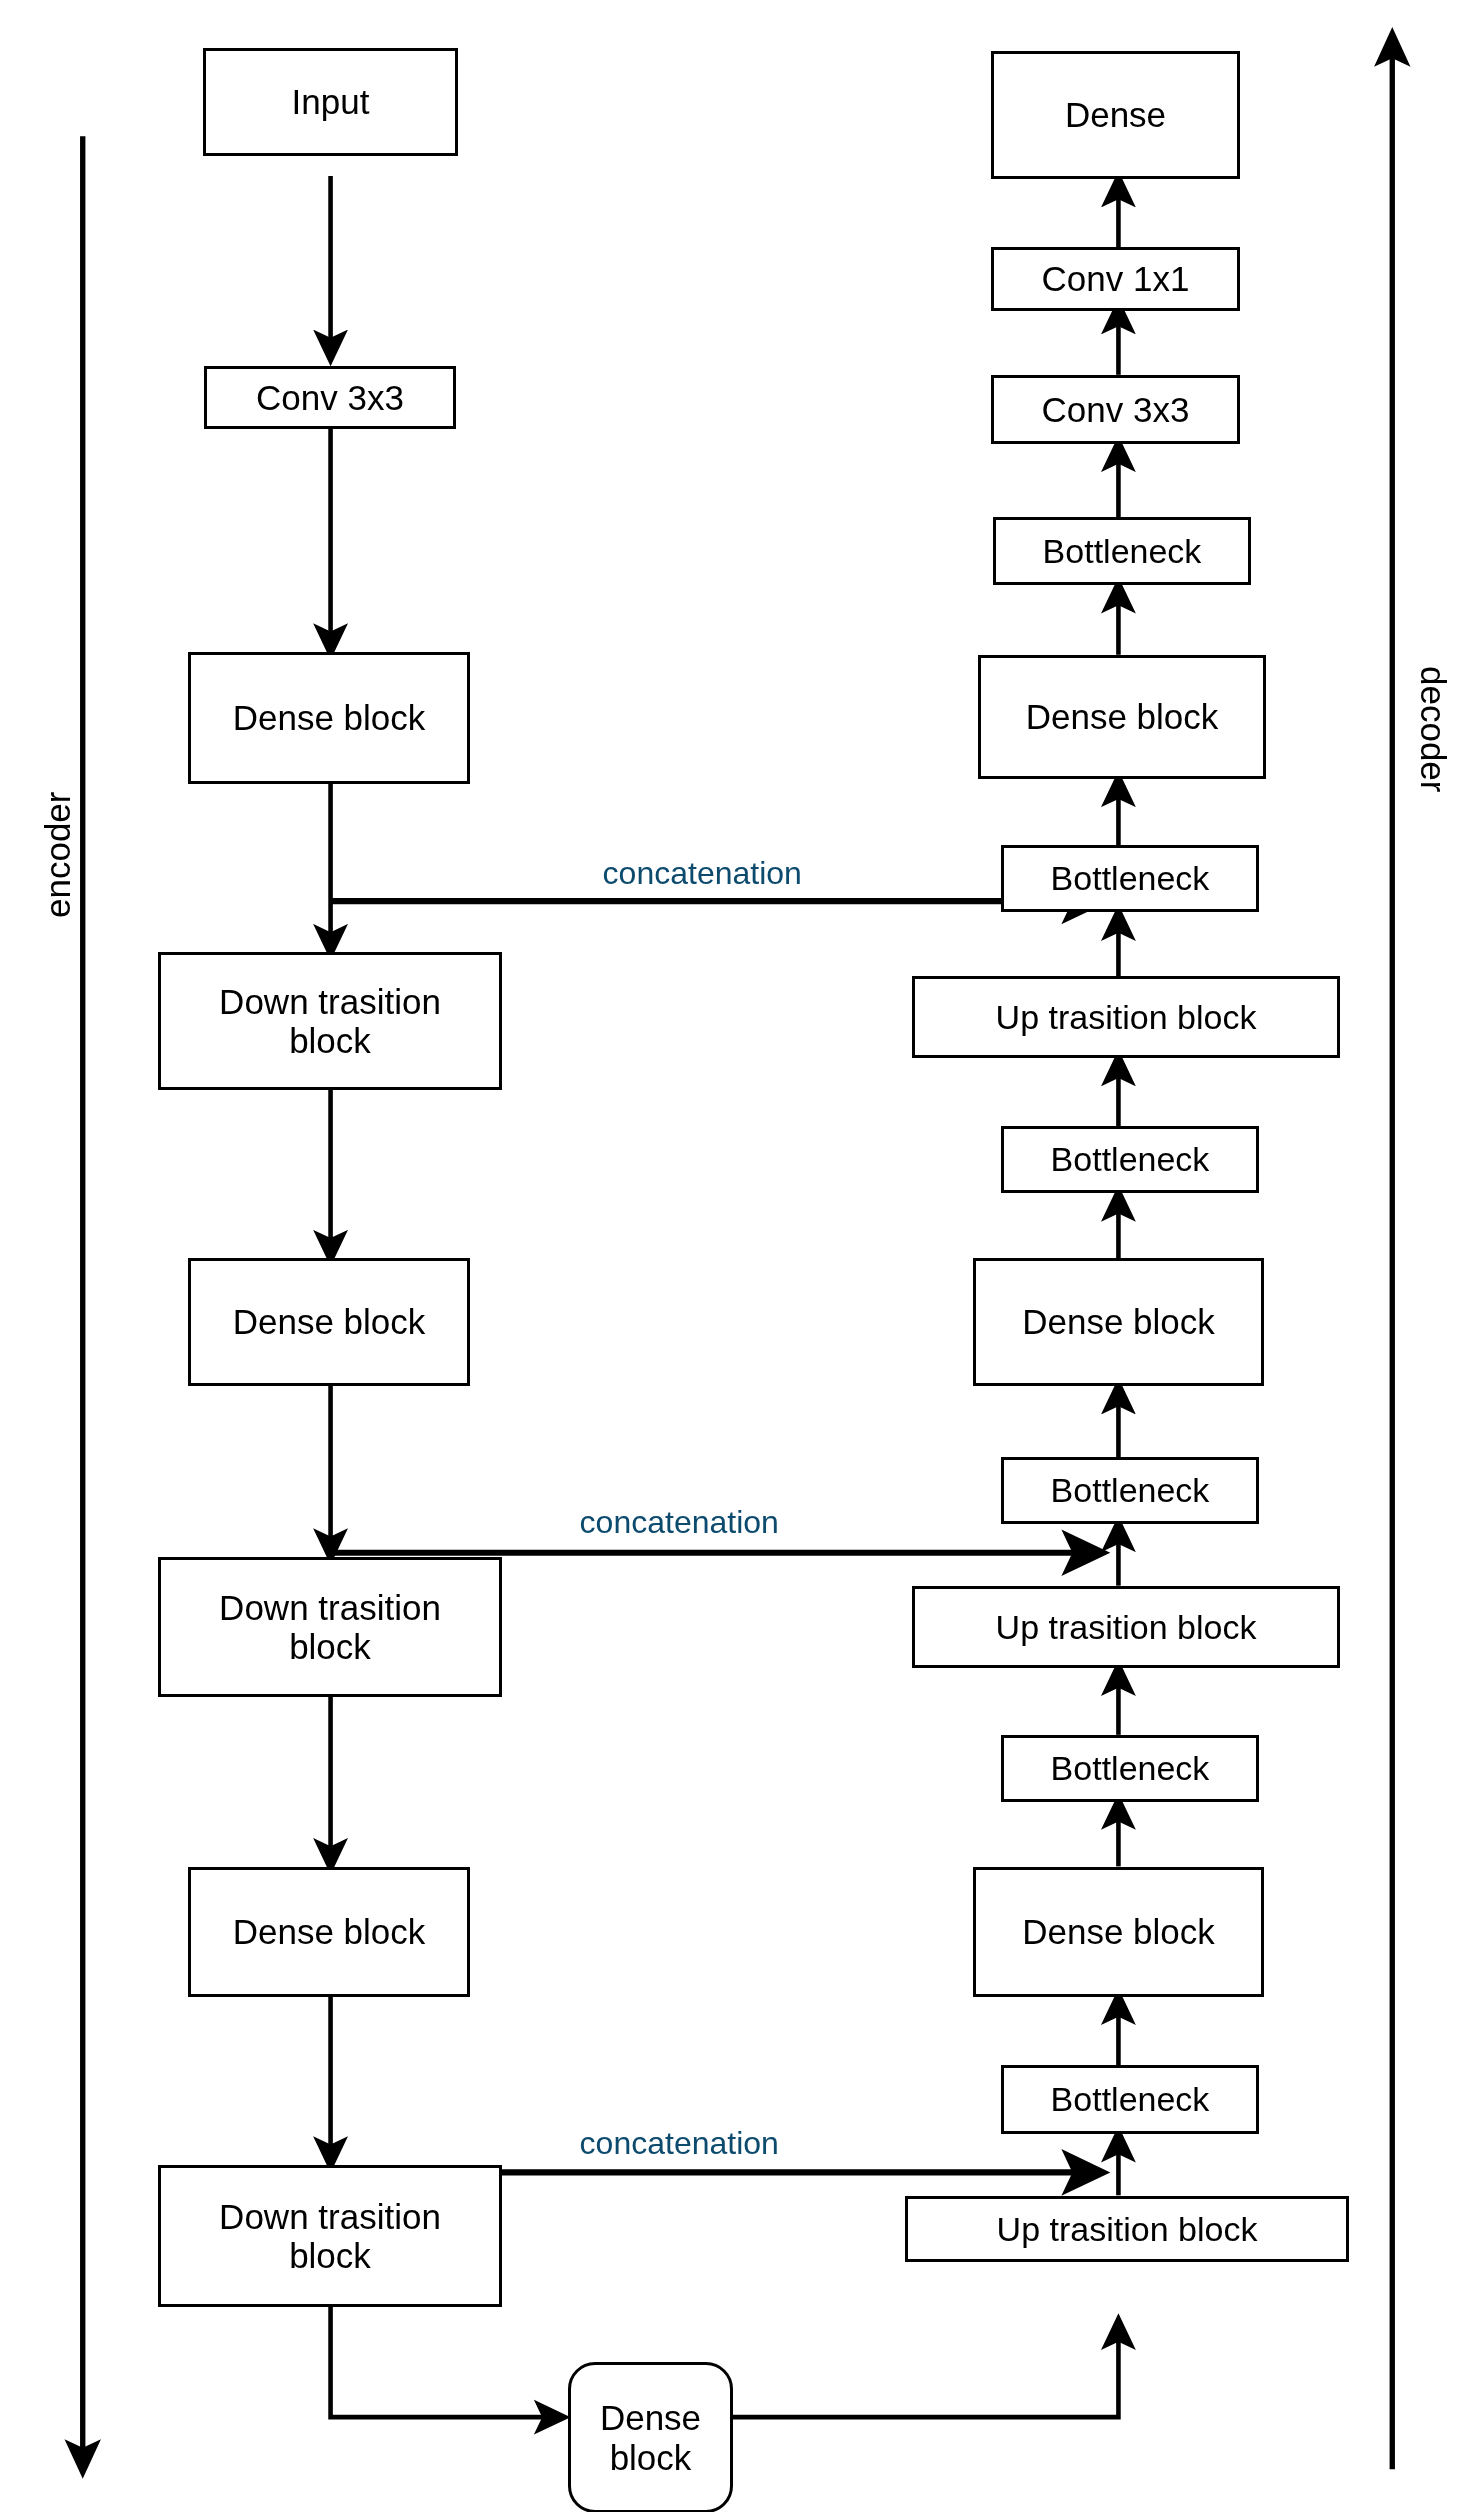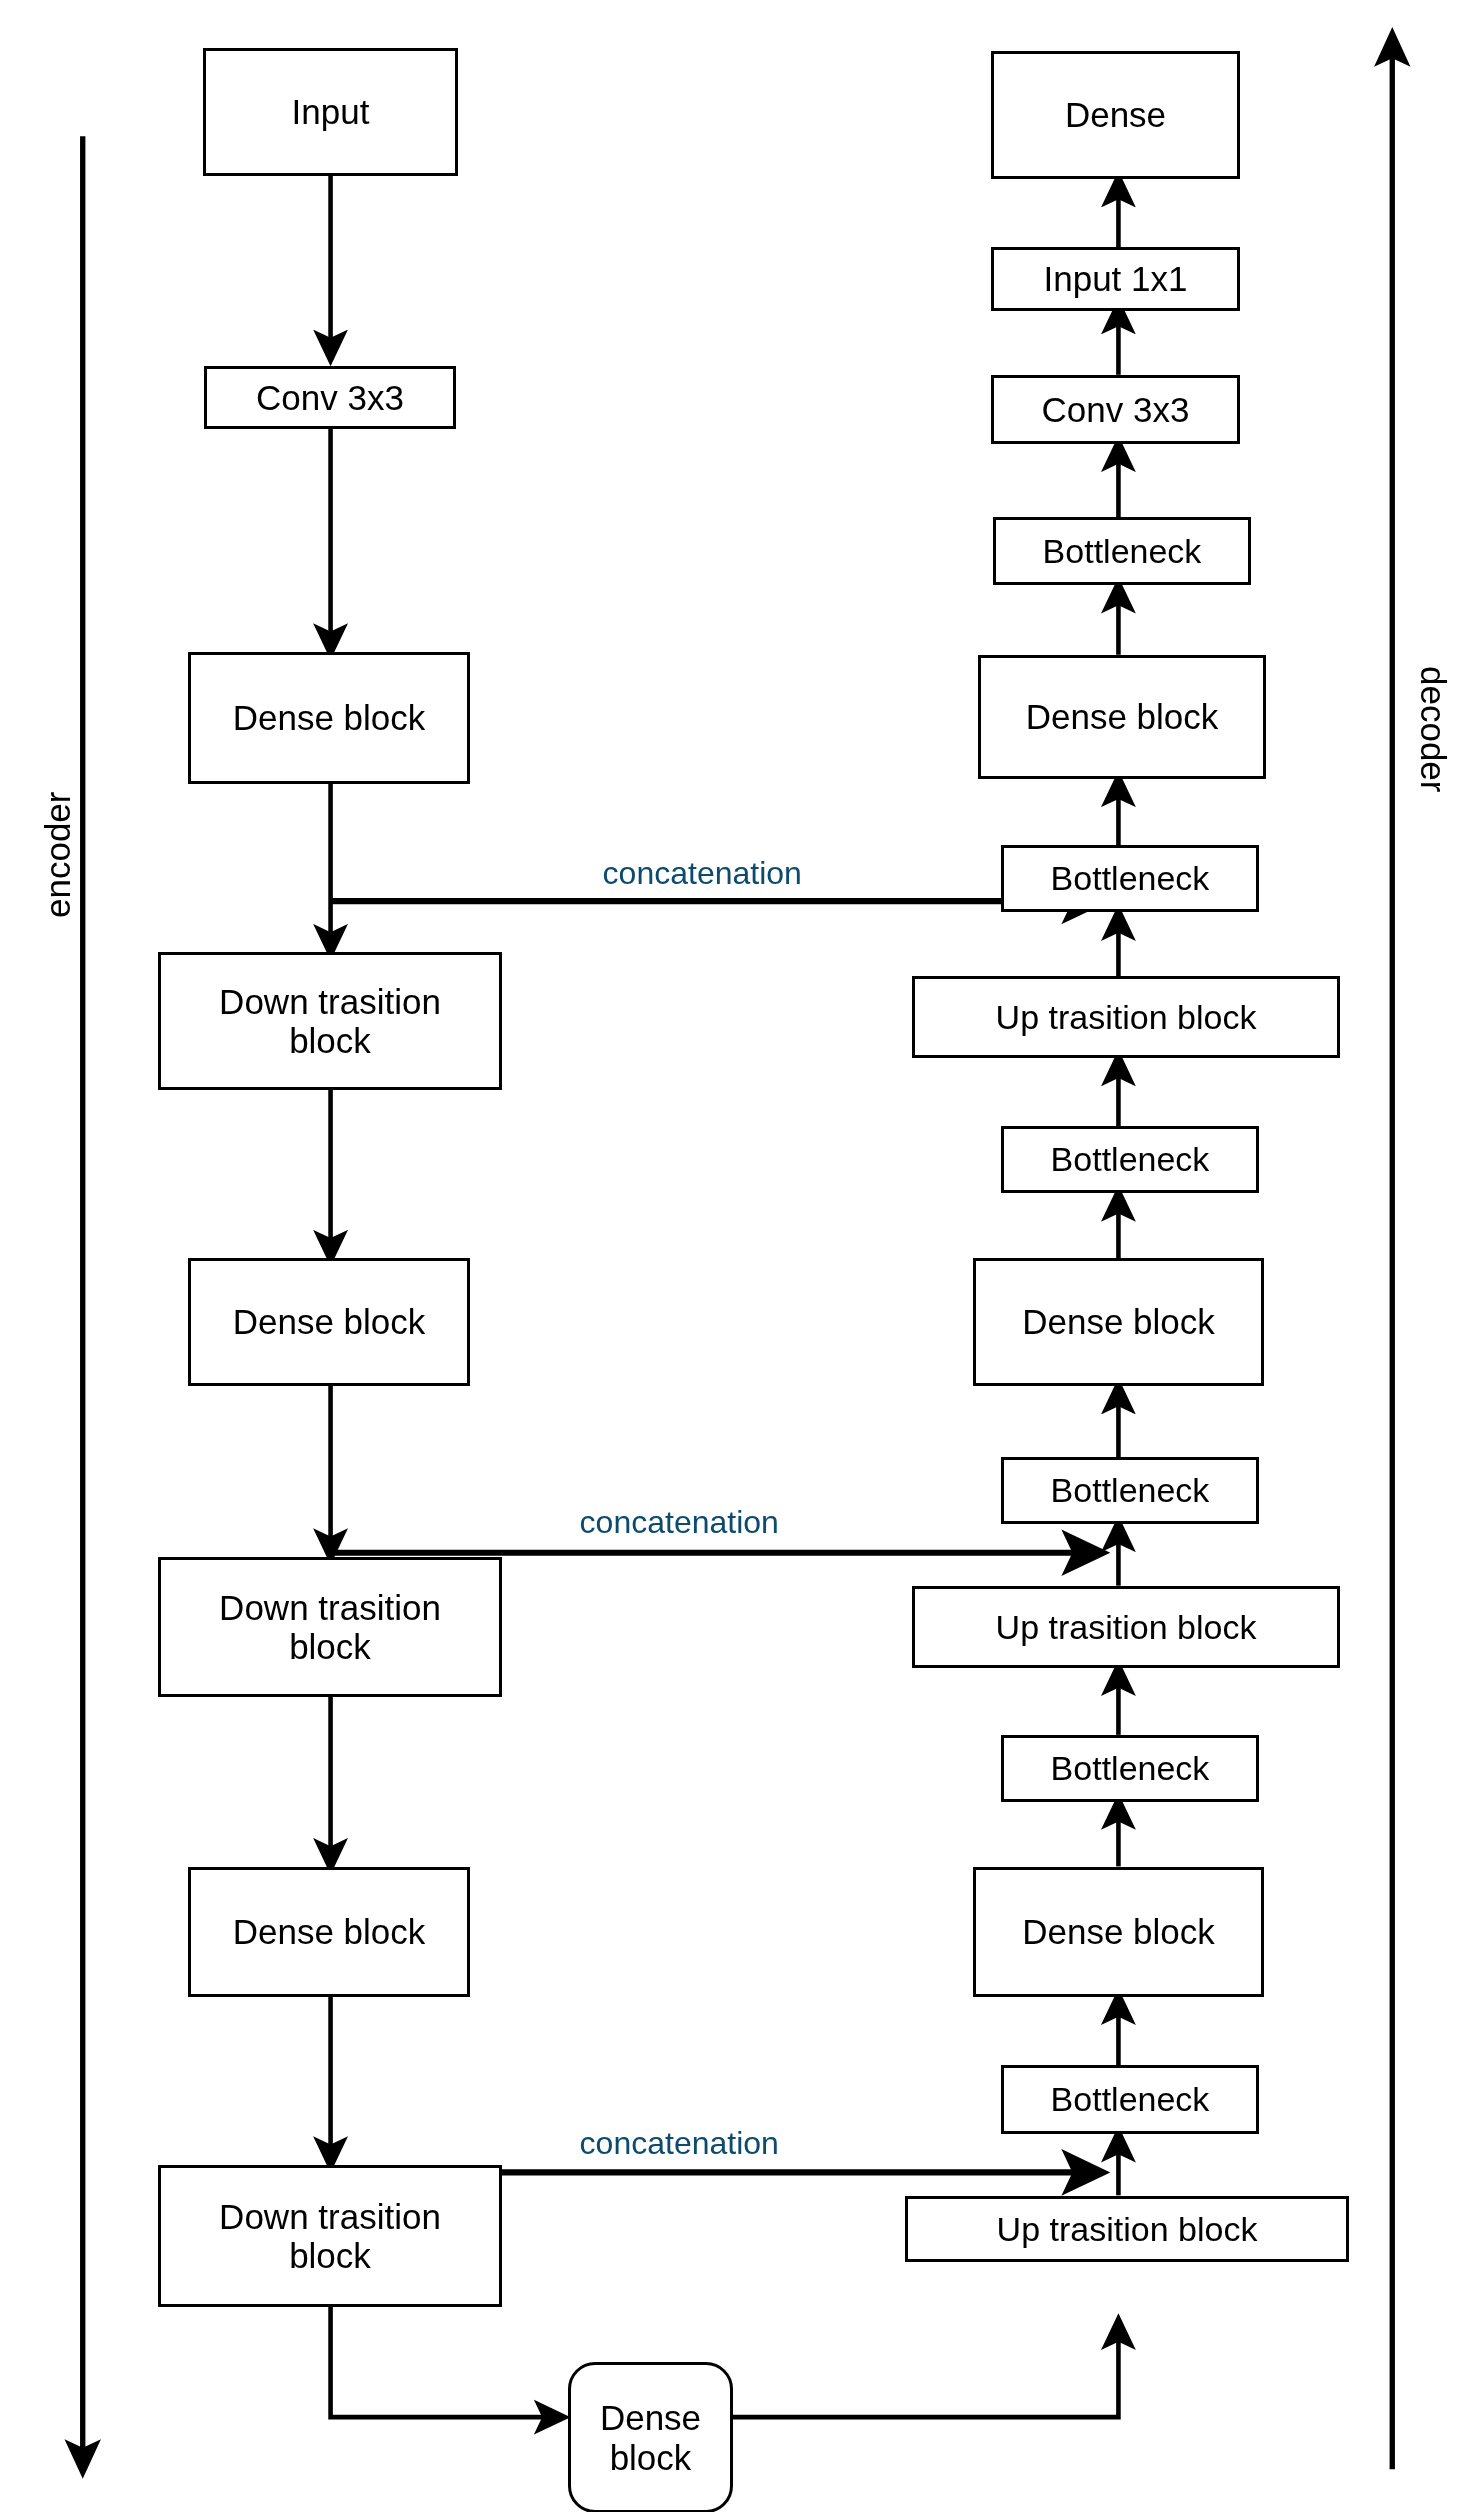--- a/index.html
+++ b/index.html
@@ -113,21 +113,21 @@
     <line x1="1462" y1="323" x2="1462" y2="234" stroke="#000000" stroke-width="6" marker-end="url(#ah)"></line>
 
     <line x1="432" y1="1178" x2="1437" y2="1178" stroke="#000000" stroke-width="8" marker-end="url(#ah)"></line>
     <line x1="432" y1="2030" x2="1437" y2="2030" stroke="#000000" stroke-width="8" marker-end="url(#ah)"></line>
     <line x1="432" y1="2840" x2="1437" y2="2840" stroke="#000000" stroke-width="8" marker-end="url(#ah)"></line>
   </svg>
 
   <div class="side-label left" style="left:38px; top:918px;">encoder</div>
   <div class="side-label right" style="left:1453px; top:666px;">decoder</div>
 
-  <div class="node" style="left:203px; top:48px; width:255px; height:128px;">Input</div>
+  <div class="node" style="left:203px; top:48px; width:255px; height:108px;">Input</div>
 
   <div class="node" style="left:204px; top:366px; width:252px; height:63px;">Conv 3x3</div>
 
   <div class="node" style="left:188px; top:652px; width:282px; height:132px;">Dense block</div>
 
   <div class="node" style="left:158px; top:952px; width:344px; height:138px;">Down trasition
 block</div>
 
   <div class="node" style="left:188px; top:1258px; width:282px; height:128px;">Dense block</div>
 
@@ -161,21 +161,21 @@
   <div class="node thin" style="left:904px; top:976px; width:428px; height:82px;">Up trasition block</div>
 
   <div class="node thin" style="left:993px; top:845px; width:258px; height:67px;">Bottleneck</div>
 
   <div class="node" style="left:978px; top:655px; width:288px; height:124px;">Dense block</div>
 
   <div class="node thin" style="left:985px; top:517px; width:258px; height:68px;">Bottleneck</div>
 
   <div class="node" style="left:991px; top:375px; width:249px; height:69px;">Conv 3x3</div>
 
-  <div class="node" style="left:991px; top:247px; width:249px; height:64px;">Input 1x1</div>
+  <div class="node" style="left:991px; top:247px; width:249px; height:64px;">Conv 1x1</div>
 
   <div class="node" style="left:991px; top:51px; width:249px; height:128px;">Dense</div>
 
   <div class="edge-label" style="left:598px; top:855px;">concatenation</div>
   <div class="edge-label" style="left:575px; top:1504px;">concatenation</div>
   <div class="edge-label" style="left:575px; top:2125px;">concatenation</div>
 
 </div>
 
 

